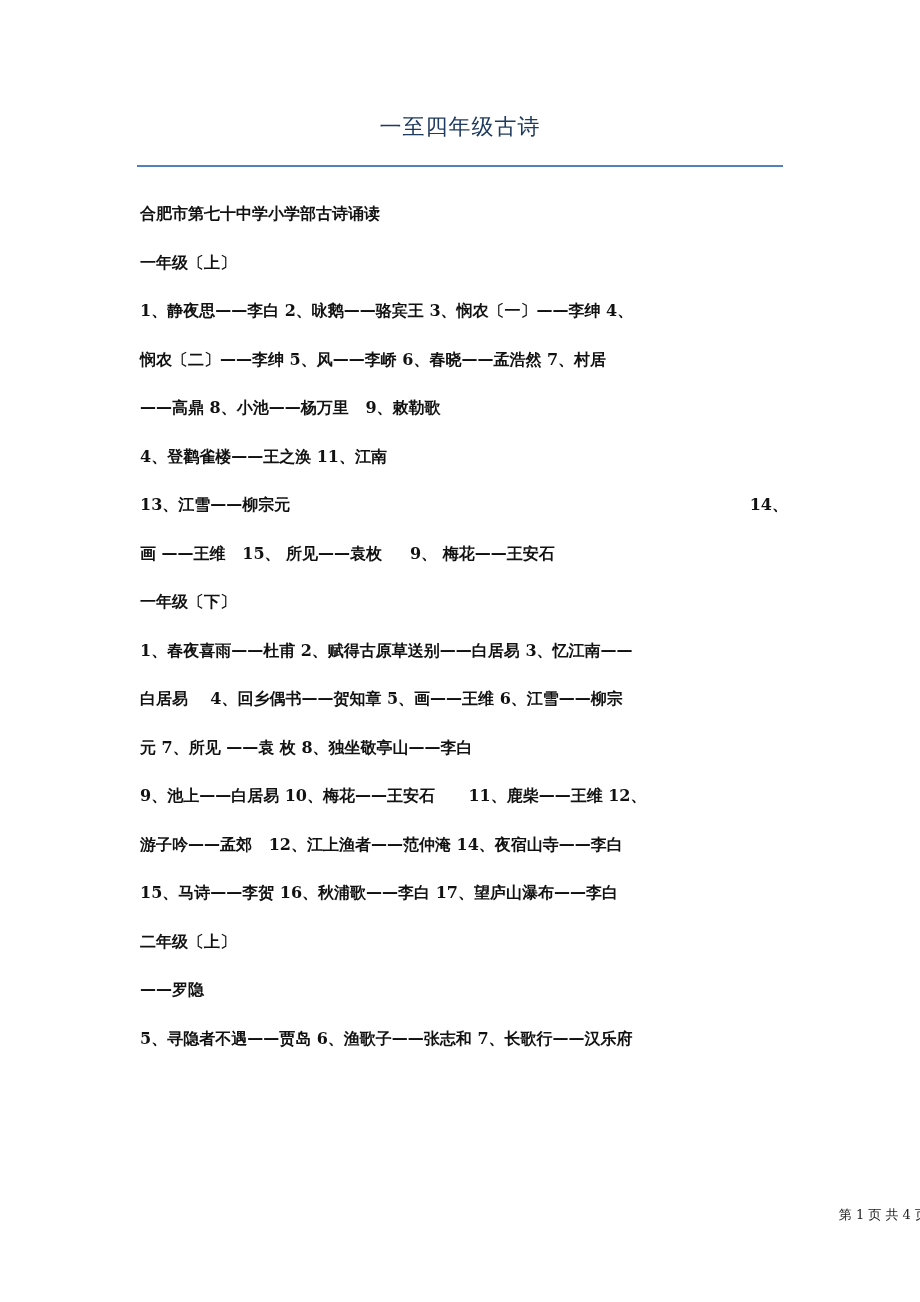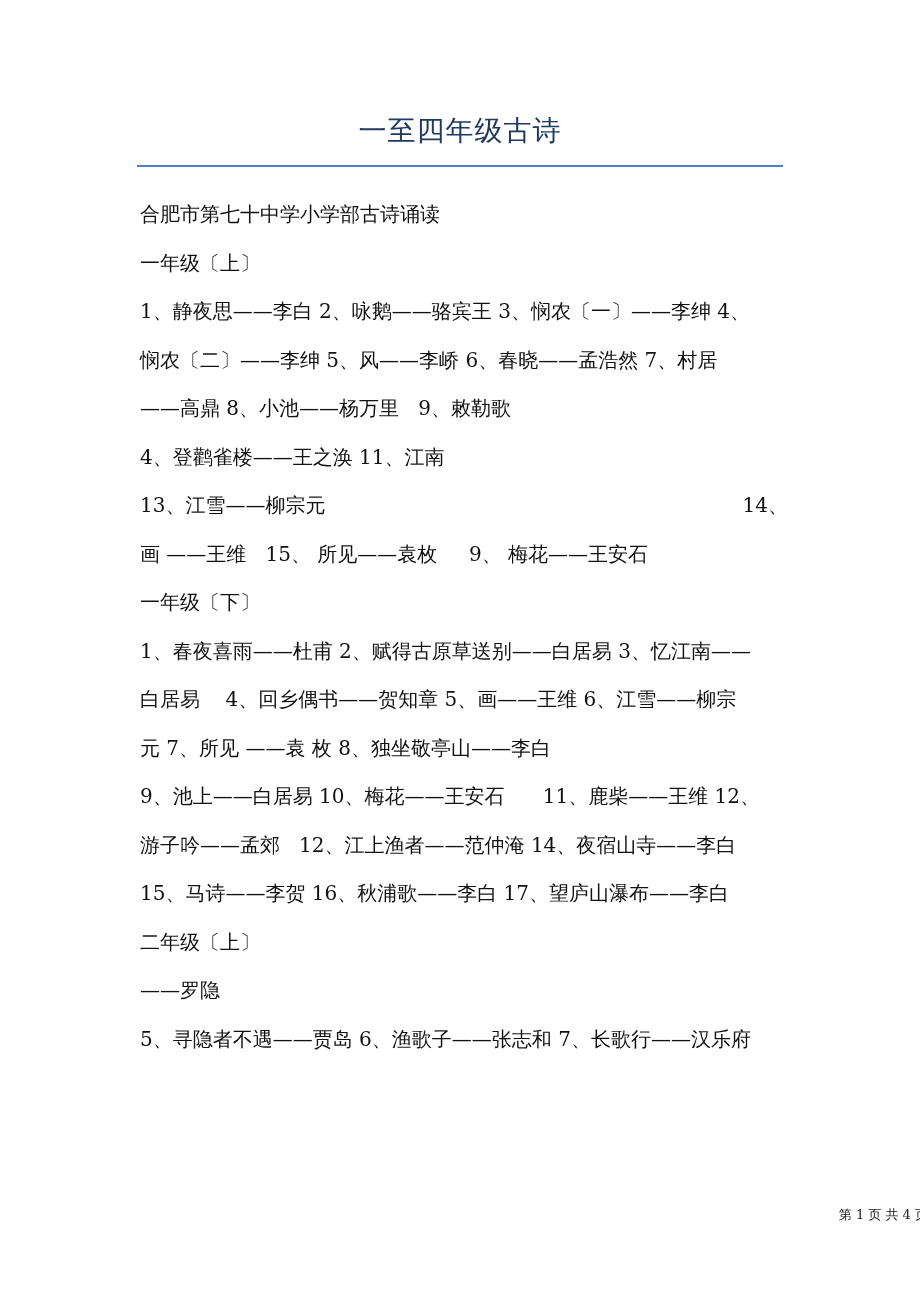--- a/index.html
+++ b/index.html
@@ -14,21 +14,21 @@
       overflow: hidden;
       font-family: "DejaVu Serif", "Liberation Serif", serif;
       color: #111111;
     }
     .title {
       position: absolute;
       left: 0;
       width: 920px;
       top: 112px;
       text-align: center;
-      font-size: 28px;
+      font-size: 22px;
       color: #1f3a60;
       letter-spacing: 1px;
       margin: 0;
       font-weight: normal;
     }
     .title-rule {
       position: absolute;
       left: 137px;
       width: 646px;
       top: 165px;
@@ -37,23 +37,24 @@
     }
     .body-text {
       position: absolute;
       left: 140px;
       width: 648px;
       top: 196px;
     }
     .line {
       height: 48.5px;
       line-height: 36px;
-      font-size: 20px;
+      font-size: 16px;
       white-space: pre;
       overflow: visible;
+      font-weight: bold;
     }
     .line.justify {
       display: flex;
       justify-content: space-between;
     }
     .footer {
       position: absolute;
       left: 0;
       width: 920px;
       top: 1206px;

